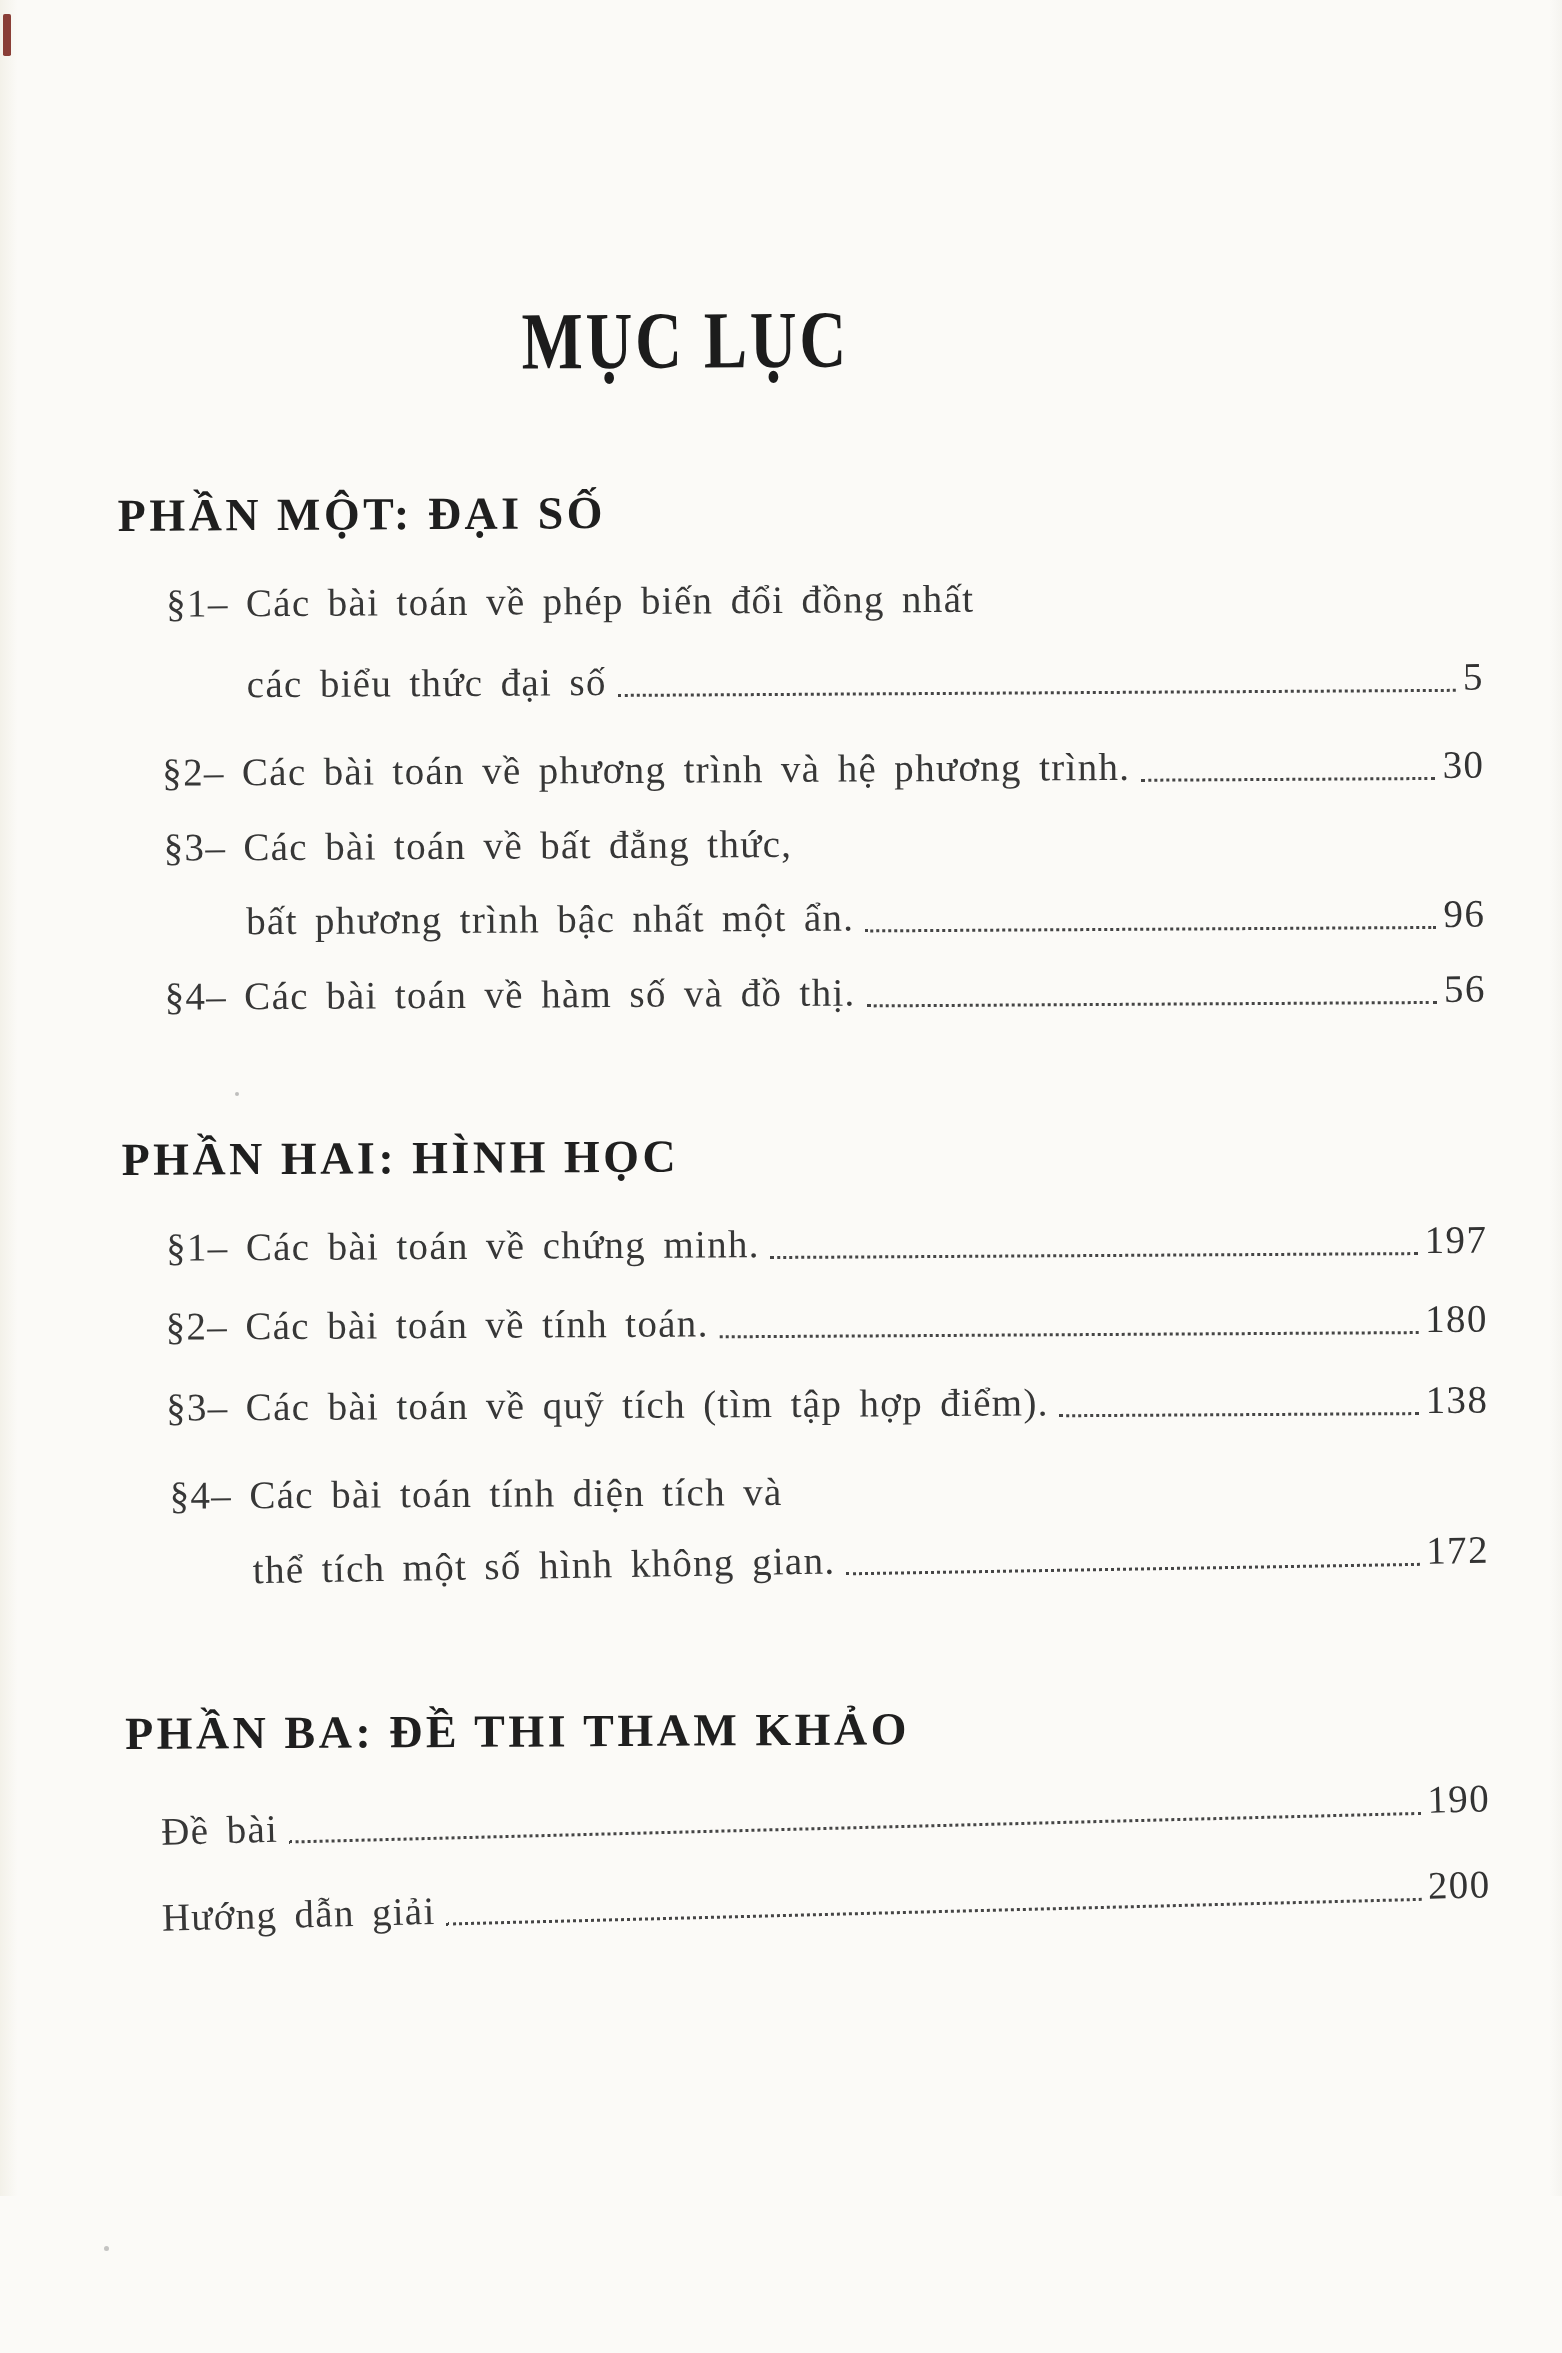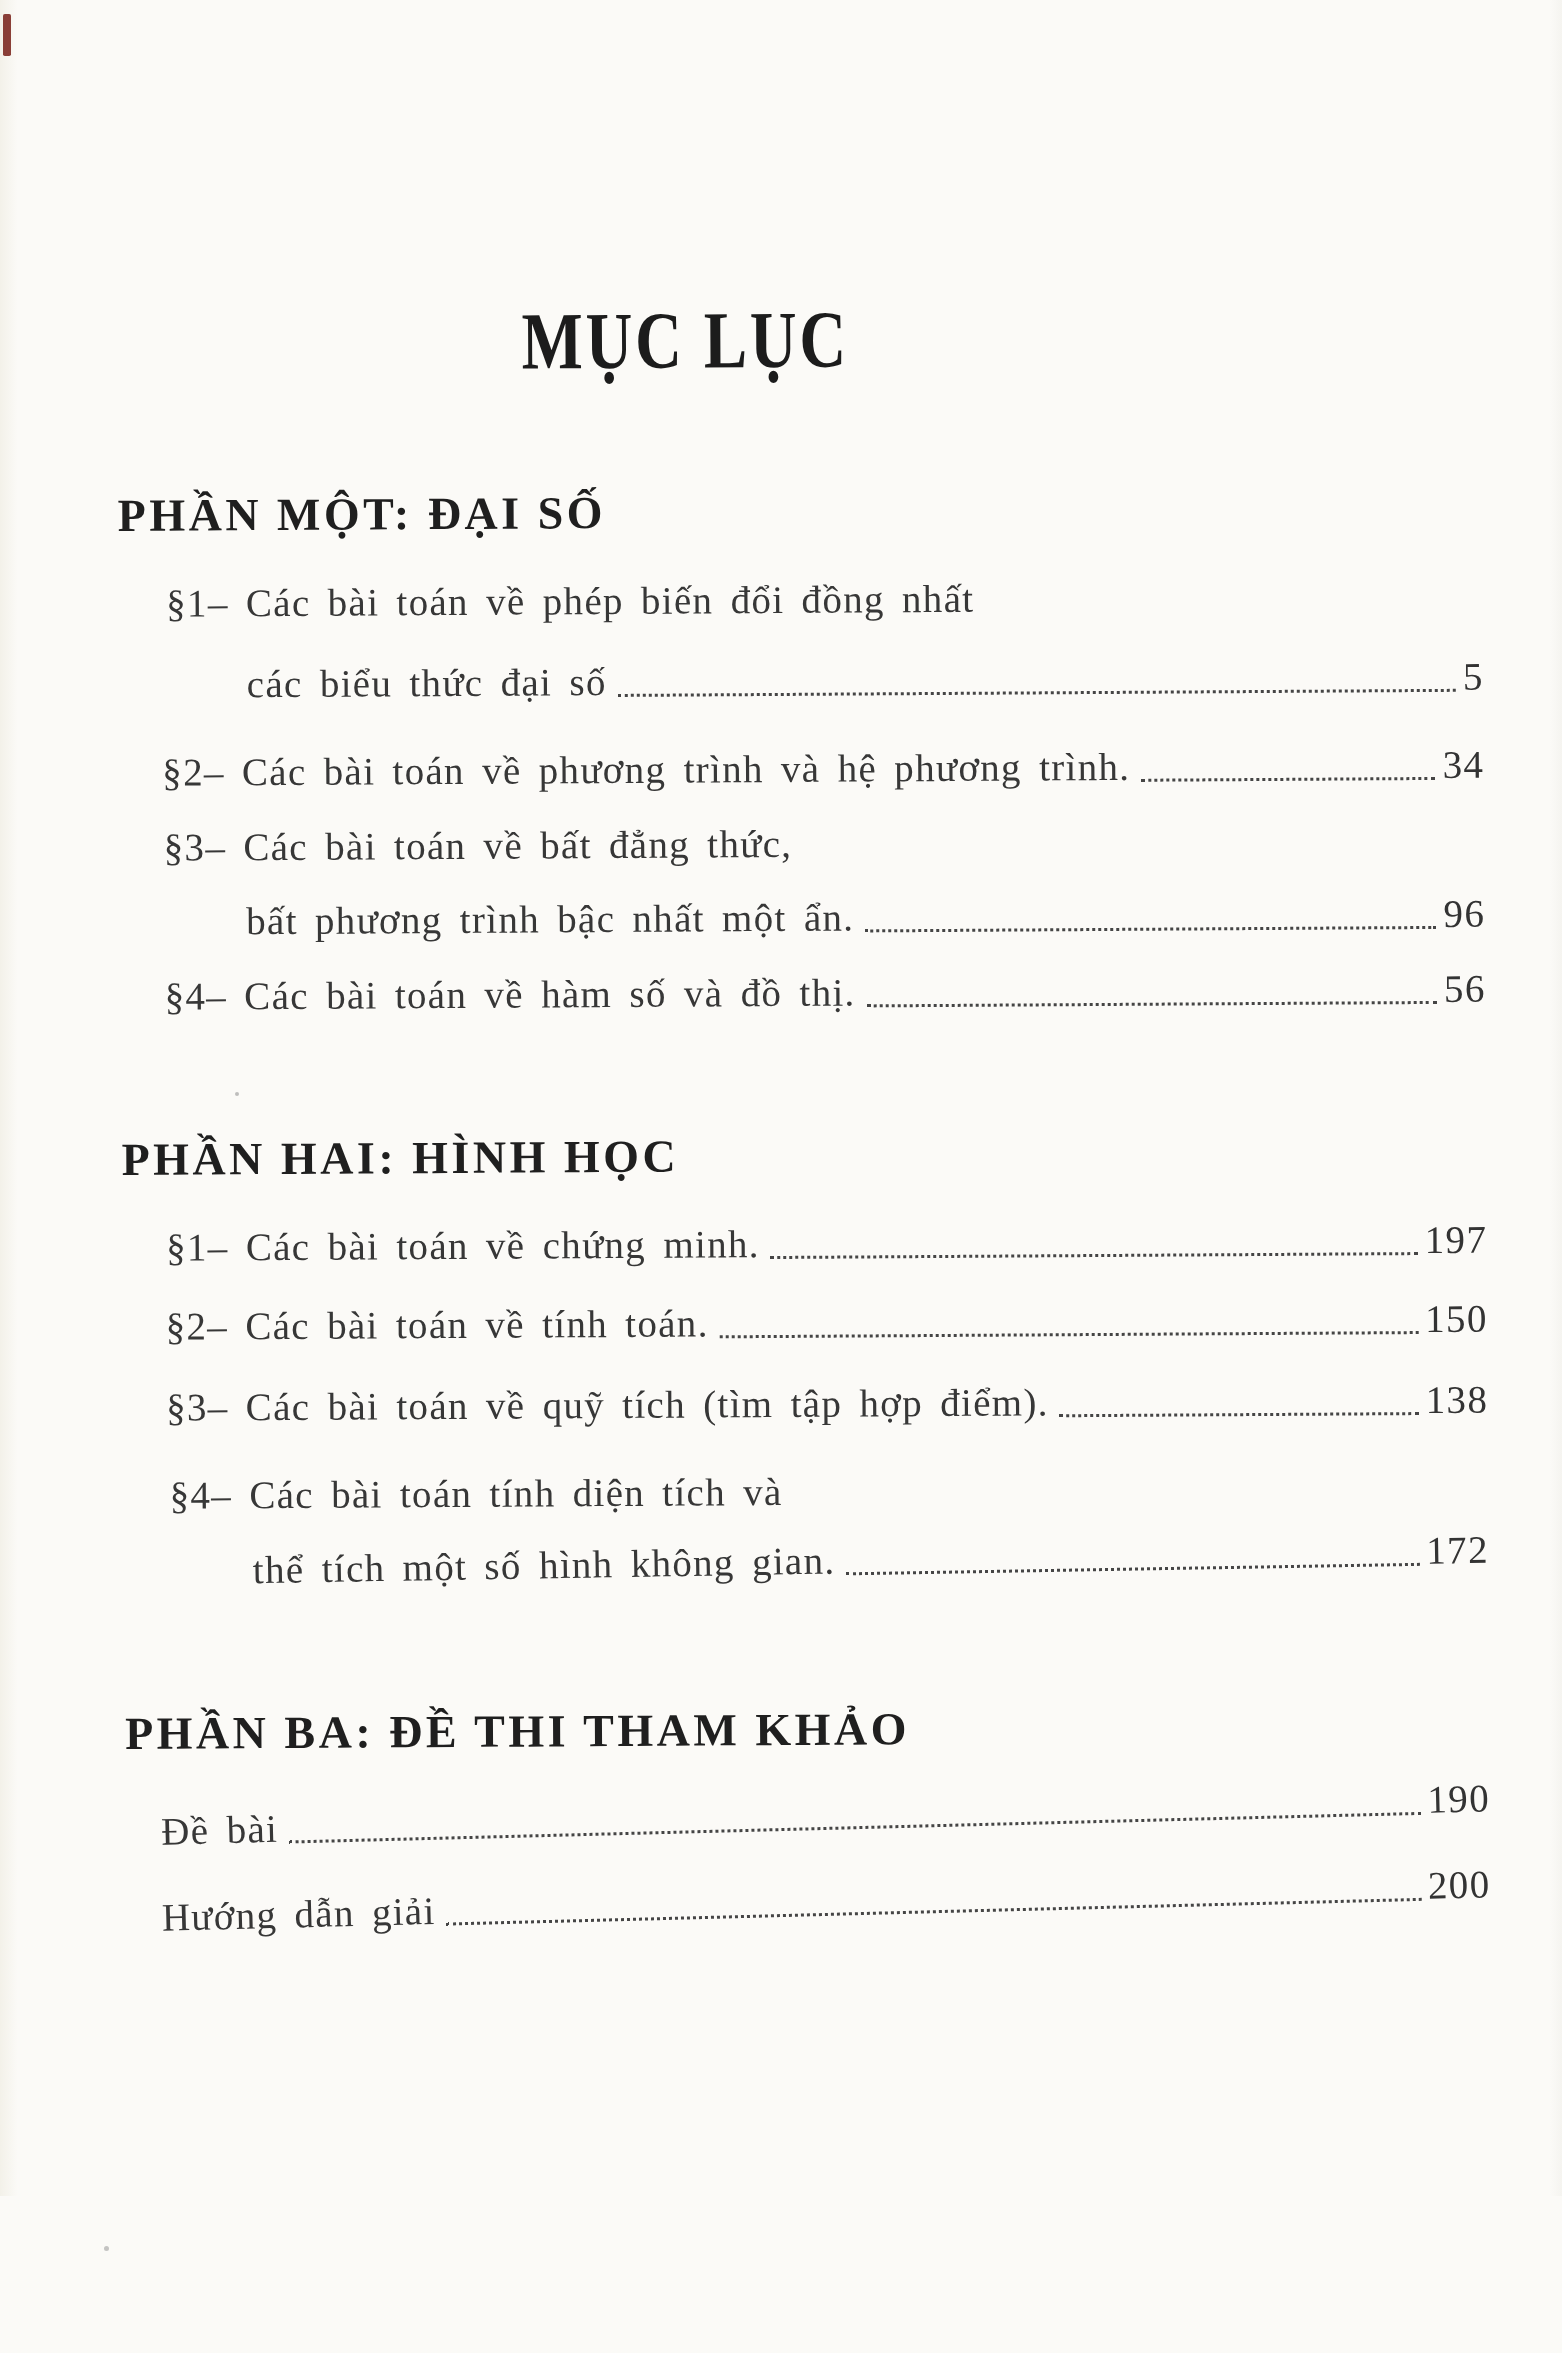--- a/index.html
+++ b/index.html
@@ -81,21 +81,21 @@
     </div>
     <div class="row" style="top:658px;left:249px">
       <span class="lbl">các biểu thức đại số</span>
       <span class="dots"></span>
       <span class="pg">5</span>
     </div>
 
     <div class="row" style="top:746px;left:164px">
       <span class="lbl">§2– Các bài toán về phương trình và hệ phương trình.</span>
       <span class="dots"></span>
-      <span class="pg">34</span>
+      <span class="pg">30</span>
     </div>
 
     <div class="row noleader" style="top:821px;left:165px">
       <span class="lbl">§3– Các bài toán về bất đẳng thức,</span>
     </div>
     <div class="row" style="top:895px;left:247px">
       <span class="lbl">bất phương trình bậc nhất một ẩn.</span>
       <span class="dots"></span>
       <span class="pg">96</span>
     </div>
@@ -110,21 +110,21 @@
 
     <div class="row" style="top:1221px;left:165px">
       <span class="lbl">§1– Các bài toán về chứng minh.</span>
       <span class="dots"></span>
       <span class="pg">197</span>
     </div>
 
     <div class="row" style="top:1300px;left:164px">
       <span class="lbl">§2– Các bài toán về tính toán.</span>
       <span class="dots"></span>
-      <span class="pg">150</span>
+      <span class="pg">180</span>
     </div>
 
     <div class="row" style="top:1381px;left:164px">
       <span class="lbl">§3– Các bài toán về quỹ tích (tìm tập hợp điểm).</span>
       <span class="dots"></span>
       <span class="pg">138</span>
     </div>
 
     <div class="row noleader" style="top:1469px;left:167px">
       <span class="lbl">§4– Các bài toán tính diện tích và</span>

